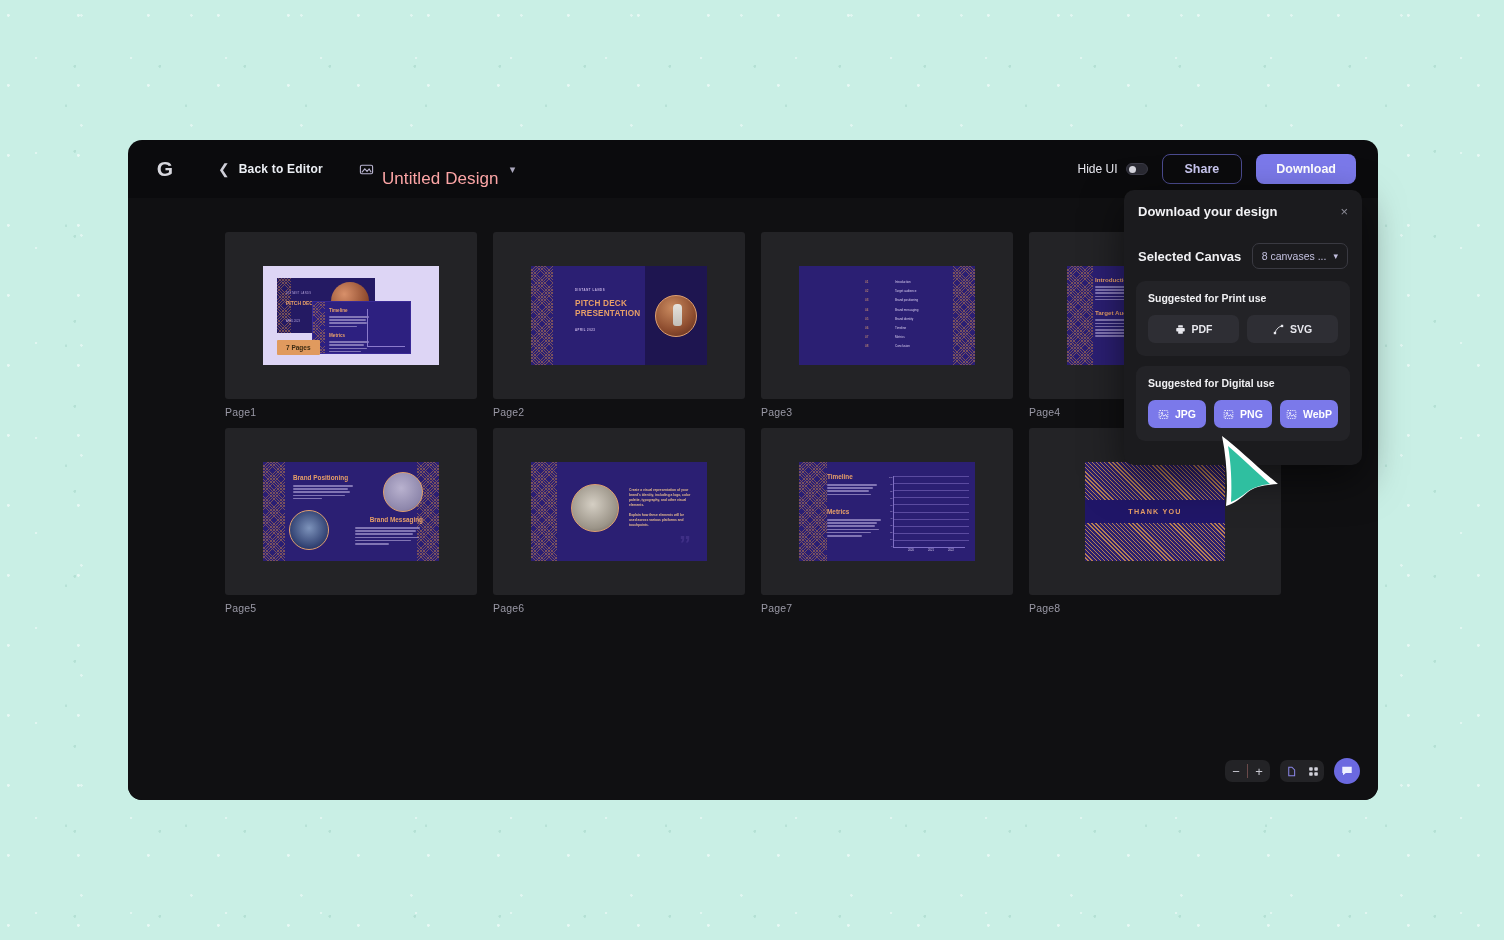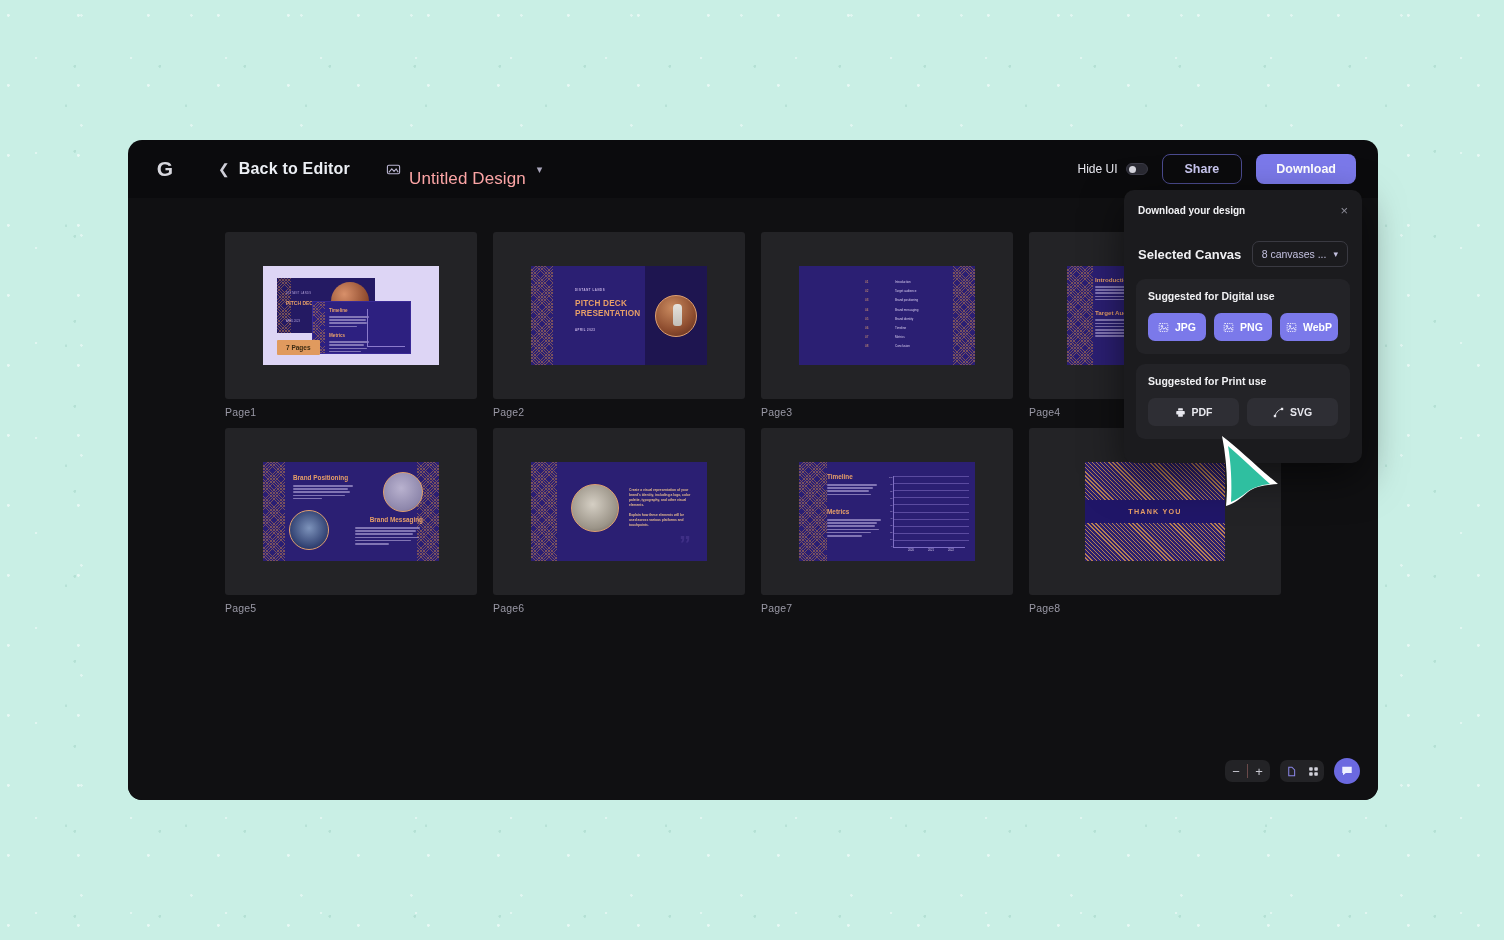--- a/index.html
+++ b/index.html
@@ -43,21 +43,21 @@
   .logo {
     width: 26px; height: 26px; margin-left: 8px;
     color: #d8d8de; display: flex; align-items: center; justify-content: center;
     font-size: 21px; font-weight: bold;
   }
   .back-group {
     display: flex; align-items: center; gap: 9px;
     margin-left: 40px; cursor: pointer;
   }
   .chev-left { color: #cfcfd8; font-size: 14px; line-height: 1; }
-  .back-label { color: #eceff4; font-size: 16px; font-weight: 700; letter-spacing: .2px; }
+  .back-label { color: #eceff4; font-size: 12px; font-weight: 700; letter-spacing: .2px; }
   .doc-group {
     display: flex; align-items: center; gap: 8px; margin-left: 36px; cursor: pointer;
   }
   .doc-icon { width: 15px; height: 15px; color: #b9b4cf; display: flex; }
   .doc-title { color: #fca5a5; font-size: 17px; letter-spacing: .1px; margin-top: 20px; }
   .chev-down-sm { color: #aaa6bb; font-size: 11px; margin-left: 3px; }
 
   .topbar-right {
     margin-left: auto; display: flex; align-items: center; gap: 14px; padding-right: 6px;
   }
@@ -265,21 +265,21 @@
     left: 1124px; top: 190px; width: 238px;
     background: #1b1b1e;
     border-radius: 10px;
     box-shadow: 0 14px 40px rgba(0,0,0,.55);
     padding: 0 0 14px 0;
     z-index: 30;
   }
   .dl-head {
     display: flex; align-items: center; padding: 14px 14px 10px 14px;
   }
-  .dl-title { color: #f2f2f5; font-size: 10px; font-weight: 700; }
+  .dl-title { color: #f2f2f5; font-size: 13px; font-weight: 700; }
   .dl-close {
     margin-left: auto; color: #8d8d98; font-size: 13px; cursor: pointer; line-height: 1;
   }
   .dl-tabs { display: flex; border-bottom: 1px solid #2b2b30; }
   .dl-tab {
     flex: 1; text-align: center; padding: 9px 0 10px 0;
     color: #9b9ba6; font-size: 10.5px; font-weight: 700; letter-spacing: .9px;
     cursor: pointer; position: relative;
   }
   .dl-tab.active { color: #fff; }
@@ -683,20 +683,46 @@
 
   <div class="dl-row">
     <span class="dl-row-label">Selected Canvas</span>
     <div class="dl-select">
       <span>8 canvases ...</span>
       <span style="font-size:9px">▾</span>
     </div>
   </div>
 
   <div class="dl-section">
+    <div class="dl-section-title">Suggested for Print use</div>
+    <div class="fmt-row">
+      <button class="fmt ghost">
+        <span>
+          <svg width="11" height="11" viewBox="0 0 14 14" fill="#e8e8ee">
+            <rect x="4" y="1.6" width="6" height="3" rx=".5"></rect>
+            <rect x="1.6" y="5" width="10.8" height="4.6" rx="1"></rect>
+            <rect x="4" y="9" width="6" height="3.4" rx=".5"></rect>
+          </svg>
+        </span>
+        <span>PDF</span>
+      </button>
+      <button class="fmt ghost">
+        <span>
+          <svg width="11" height="11" viewBox="0 0 14 14" fill="none" stroke="#e8e8ee" stroke-width="1.1">
+            <path d="M2.5 11.5C4 6 8 3 11.5 2.5"></path>
+            <rect x="1" y="10" width="3" height="3" fill="#e8e8ee" stroke="none"></rect>
+            <rect x="10" y="1" width="3" height="3" fill="#e8e8ee" stroke="none"></rect>
+          </svg>
+        </span>
+        <span>SVG</span>
+      </button>
+    </div>
+  </div>
+
+  <div class="dl-section">
     <div class="dl-section-title">Suggested for Digital use</div>
     <div class="fmt-row">
       <button class="fmt solid">
         <span>
           <svg width="11" height="11" viewBox="0 0 14 14" fill="none" stroke="#fff" stroke-width="1.1">
             <rect x="1.5" y="2" width="11" height="10" rx=".8" stroke-dasharray="1.6 1.2"></rect>
             <circle cx="5" cy="5.4" r="1"></circle>
               <path d="M2.6 10.4l3.1-3 2 1.8 1.9-2.2 2.2 3.4"></path>
           </svg>
         </span>
@@ -717,46 +743,20 @@
           <svg width="11" height="11" viewBox="0 0 14 14" fill="none" stroke="#fff" stroke-width="1.1">
             <rect x="1.5" y="2" width="11" height="10" rx=".8" stroke-dasharray="1.6 1.2"></rect>
             <circle cx="5" cy="5.4" r="1"></circle>
               <path d="M2.6 10.4l3.1-3 2 1.8 1.9-2.2 2.2 3.4"></path>
           </svg>
         </span>
         <span>WebP</span>
       </button>
     </div>
   </div>
-
-  <div class="dl-section">
-    <div class="dl-section-title">Suggested for Print use</div>
-    <div class="fmt-row">
-      <button class="fmt ghost">
-        <span>
-          <svg width="11" height="11" viewBox="0 0 14 14" fill="#e8e8ee">
-            <rect x="4" y="1.6" width="6" height="3" rx=".5"></rect>
-            <rect x="1.6" y="5" width="10.8" height="4.6" rx="1"></rect>
-            <rect x="4" y="9" width="6" height="3.4" rx=".5"></rect>
-          </svg>
-        </span>
-        <span>PDF</span>
-      </button>
-      <button class="fmt ghost">
-        <span>
-          <svg width="11" height="11" viewBox="0 0 14 14" fill="none" stroke="#e8e8ee" stroke-width="1.1">
-            <path d="M2.5 11.5C4 6 8 3 11.5 2.5"></path>
-            <rect x="1" y="10" width="3" height="3" fill="#e8e8ee" stroke="none"></rect>
-            <rect x="10" y="1" width="3" height="3" fill="#e8e8ee" stroke="none"></rect>
-          </svg>
-        </span>
-        <span>SVG</span>
-      </button>
-    </div>
-  </div>
 </div>
 
 <div class="cursor">
   <svg width="76" height="76" viewBox="0 0 76 76">
     <path d="M14 4 C 30 16, 48 34, 70 52 C 56 53, 46 55, 40 60 C 33 66, 26 72, 18 74 C 20 54, 19 28, 14 4 Z" fill="#ffffff"></path>
     <path d="M20 14 C 32 24, 46 38, 62 52 C 52 53, 44 56, 39 60 C 34 64, 28 68, 23 70 C 24 52, 23 30, 20 14 Z" fill="#2fbfa0"></path>
   </svg>
 </div>
 
 </body></html>

